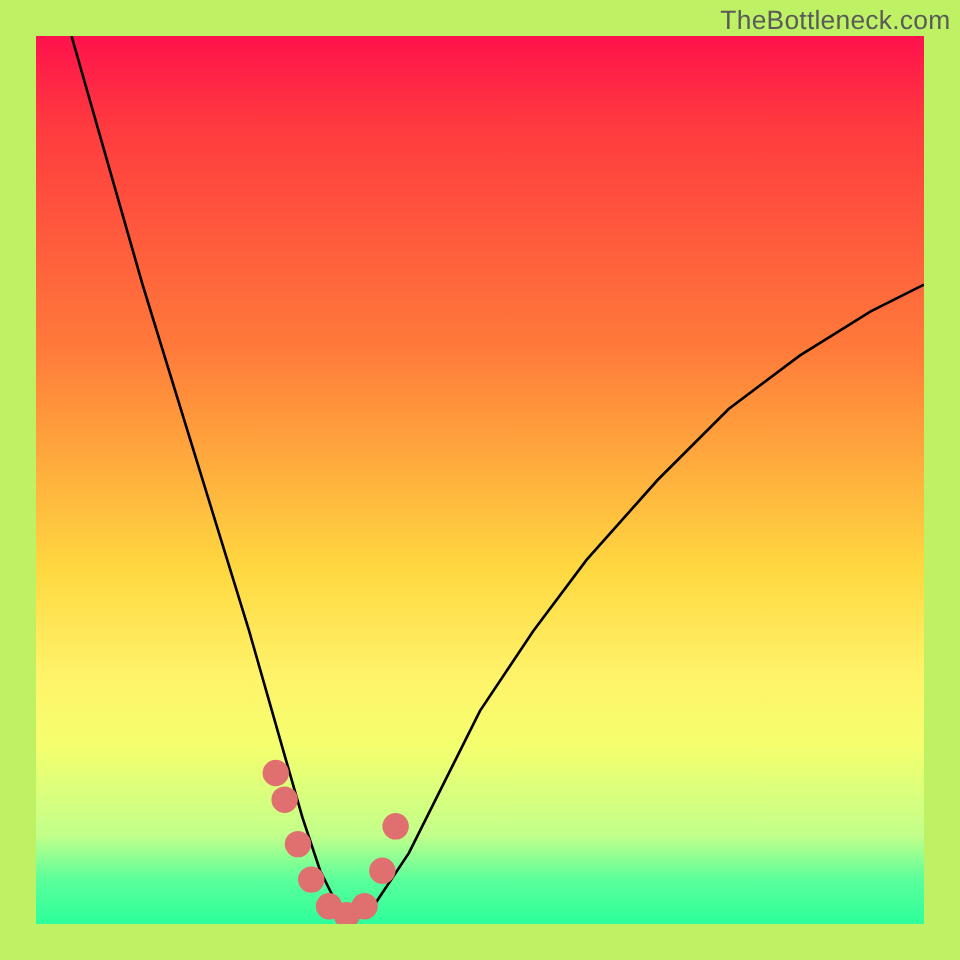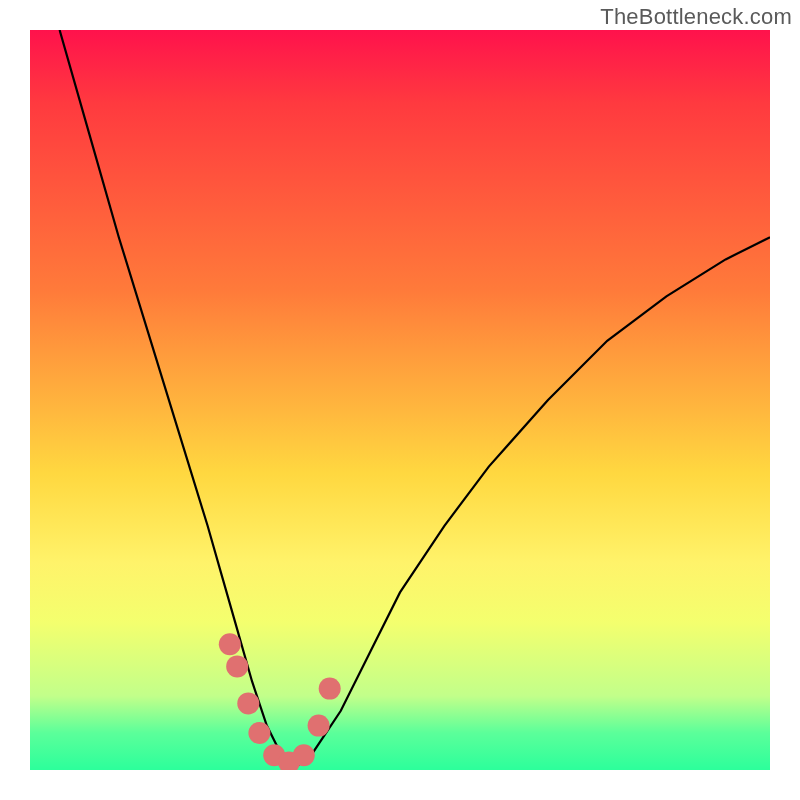--- a/index.html
+++ b/index.html
@@ -8,21 +8,21 @@
     width: 800px;
     height: 800px;
     background: #000;
     font-family: Arial, Helvetica, sans-serif;
     overflow: hidden;
   }
   .frame {
     position: absolute;
     top: 0; left: 0;
     width: 800px; height: 800px;
-    background: #ffffff;
+    background: #bef264;
   }
   .plot {
     position: absolute;
     top: 30px;
     left: 30px;
     width: 740px;
     height: 740px;
     
     background: linear-gradient(to bottom,
       #ff124c 0%,

